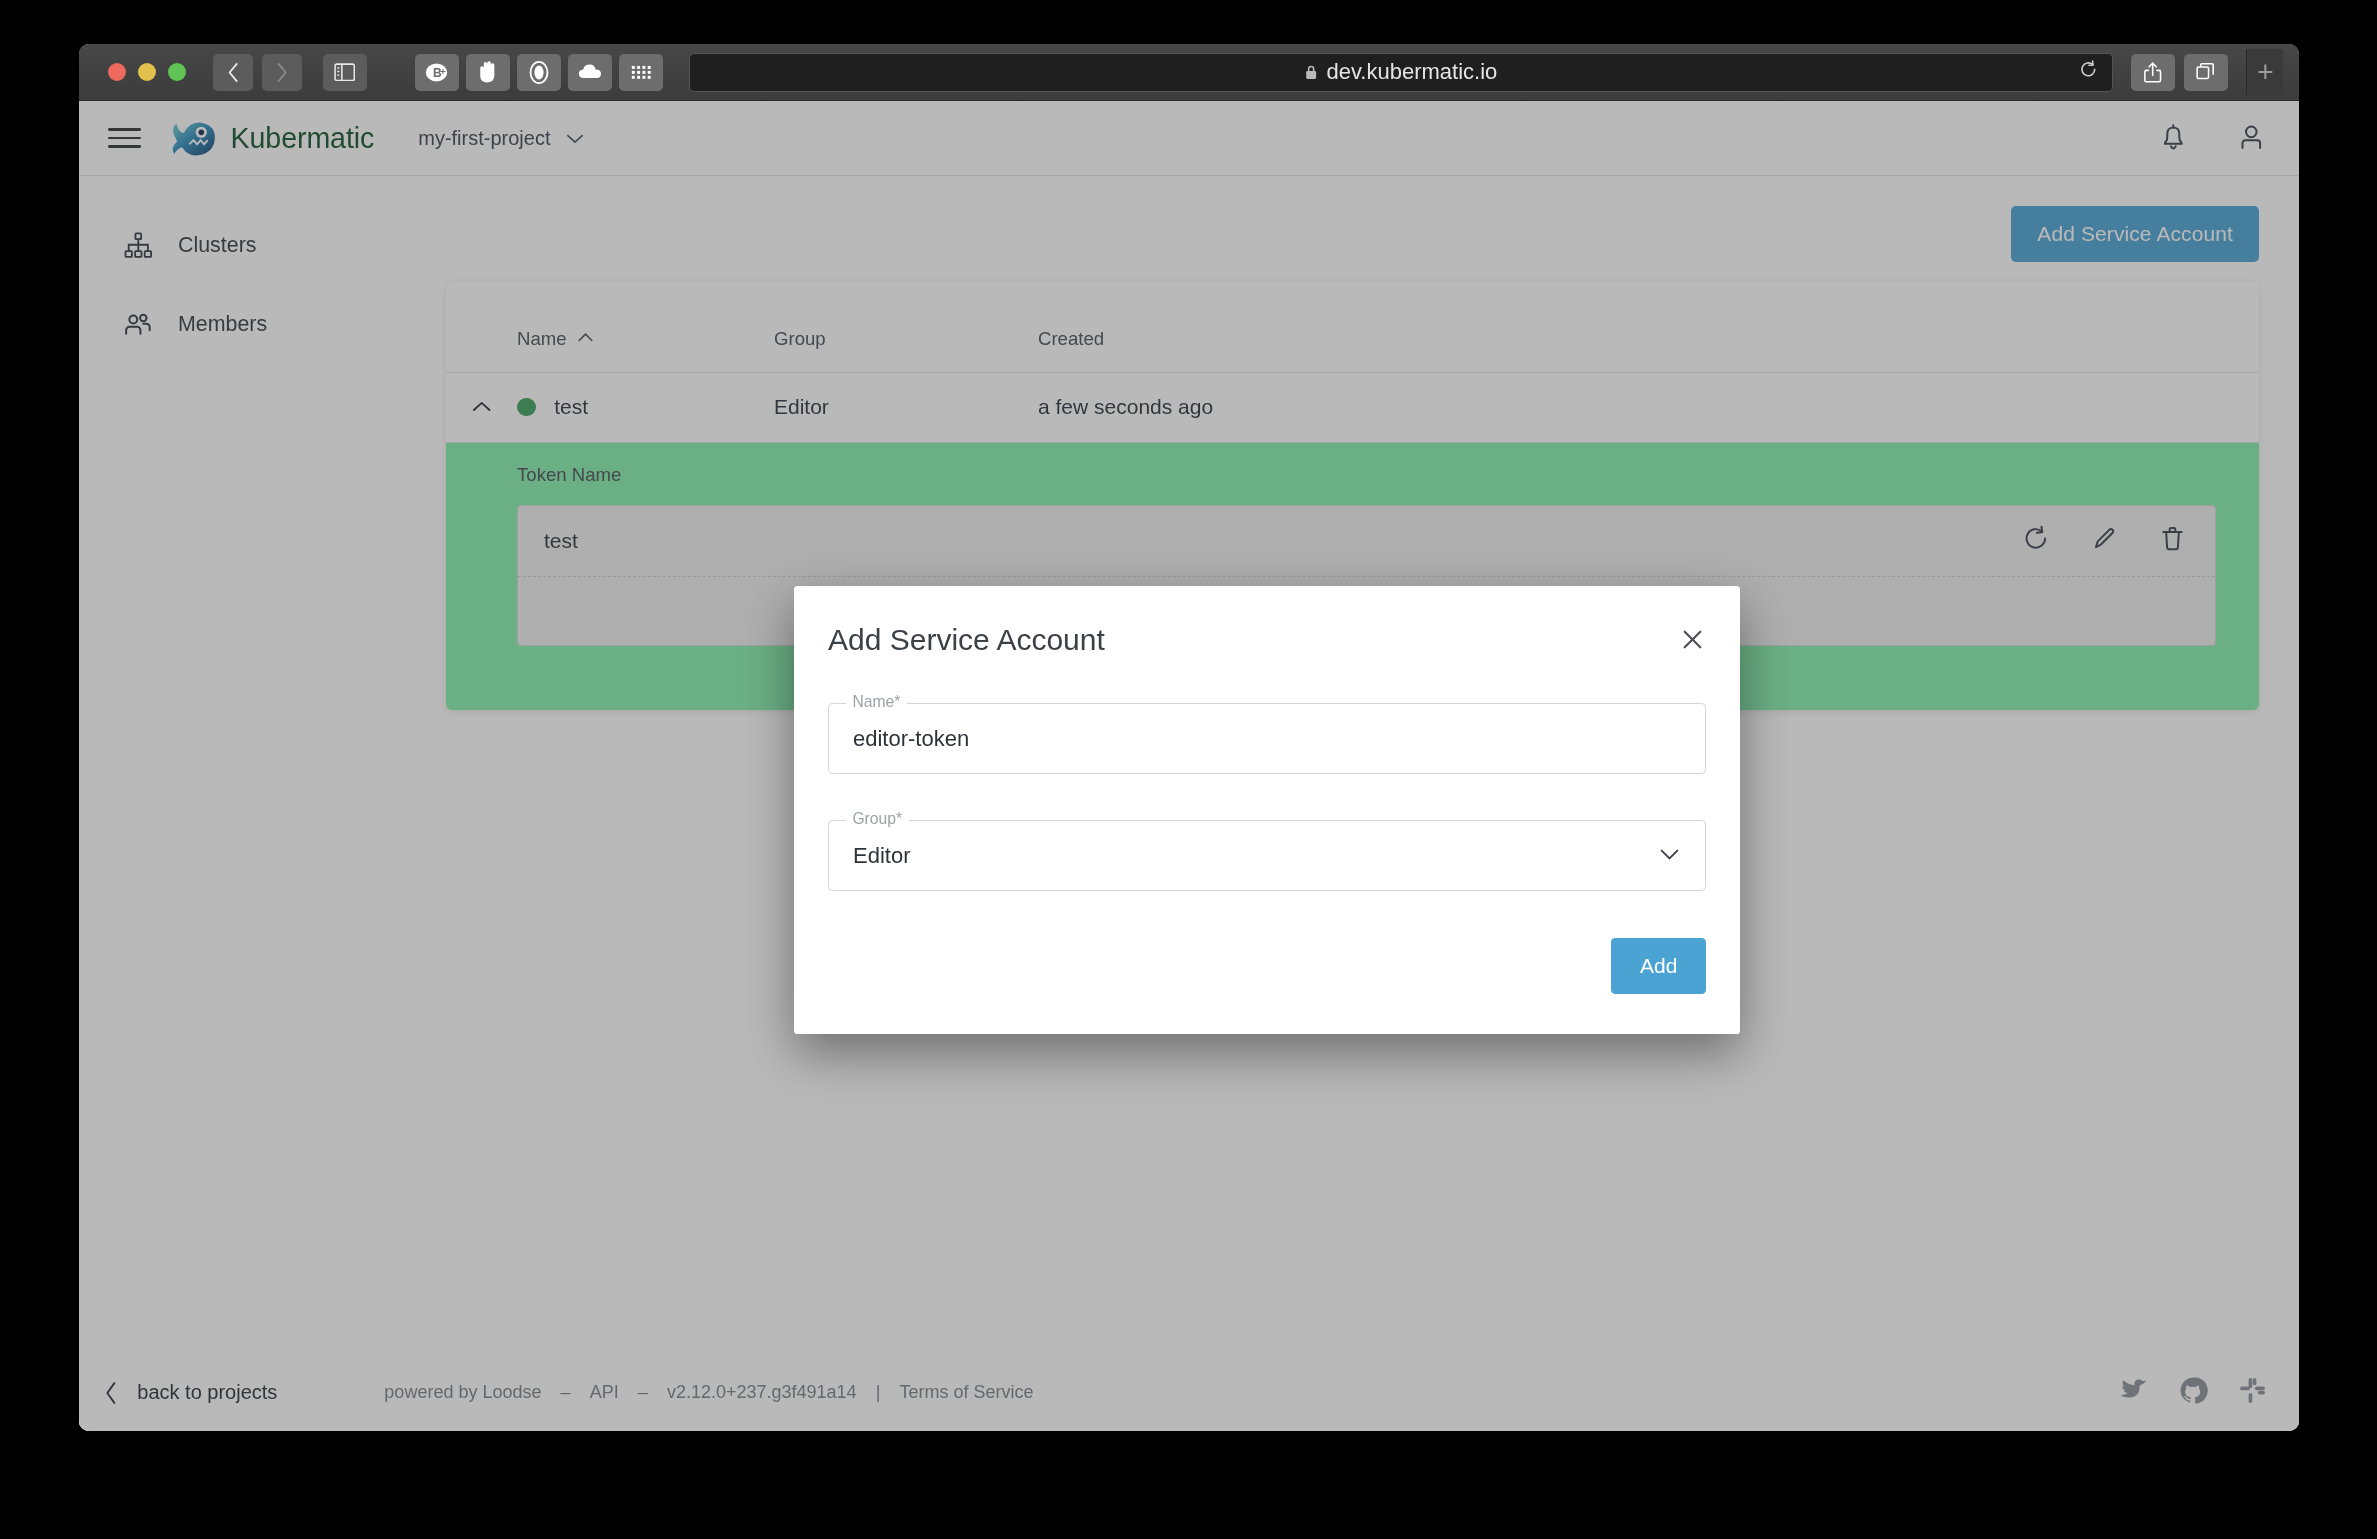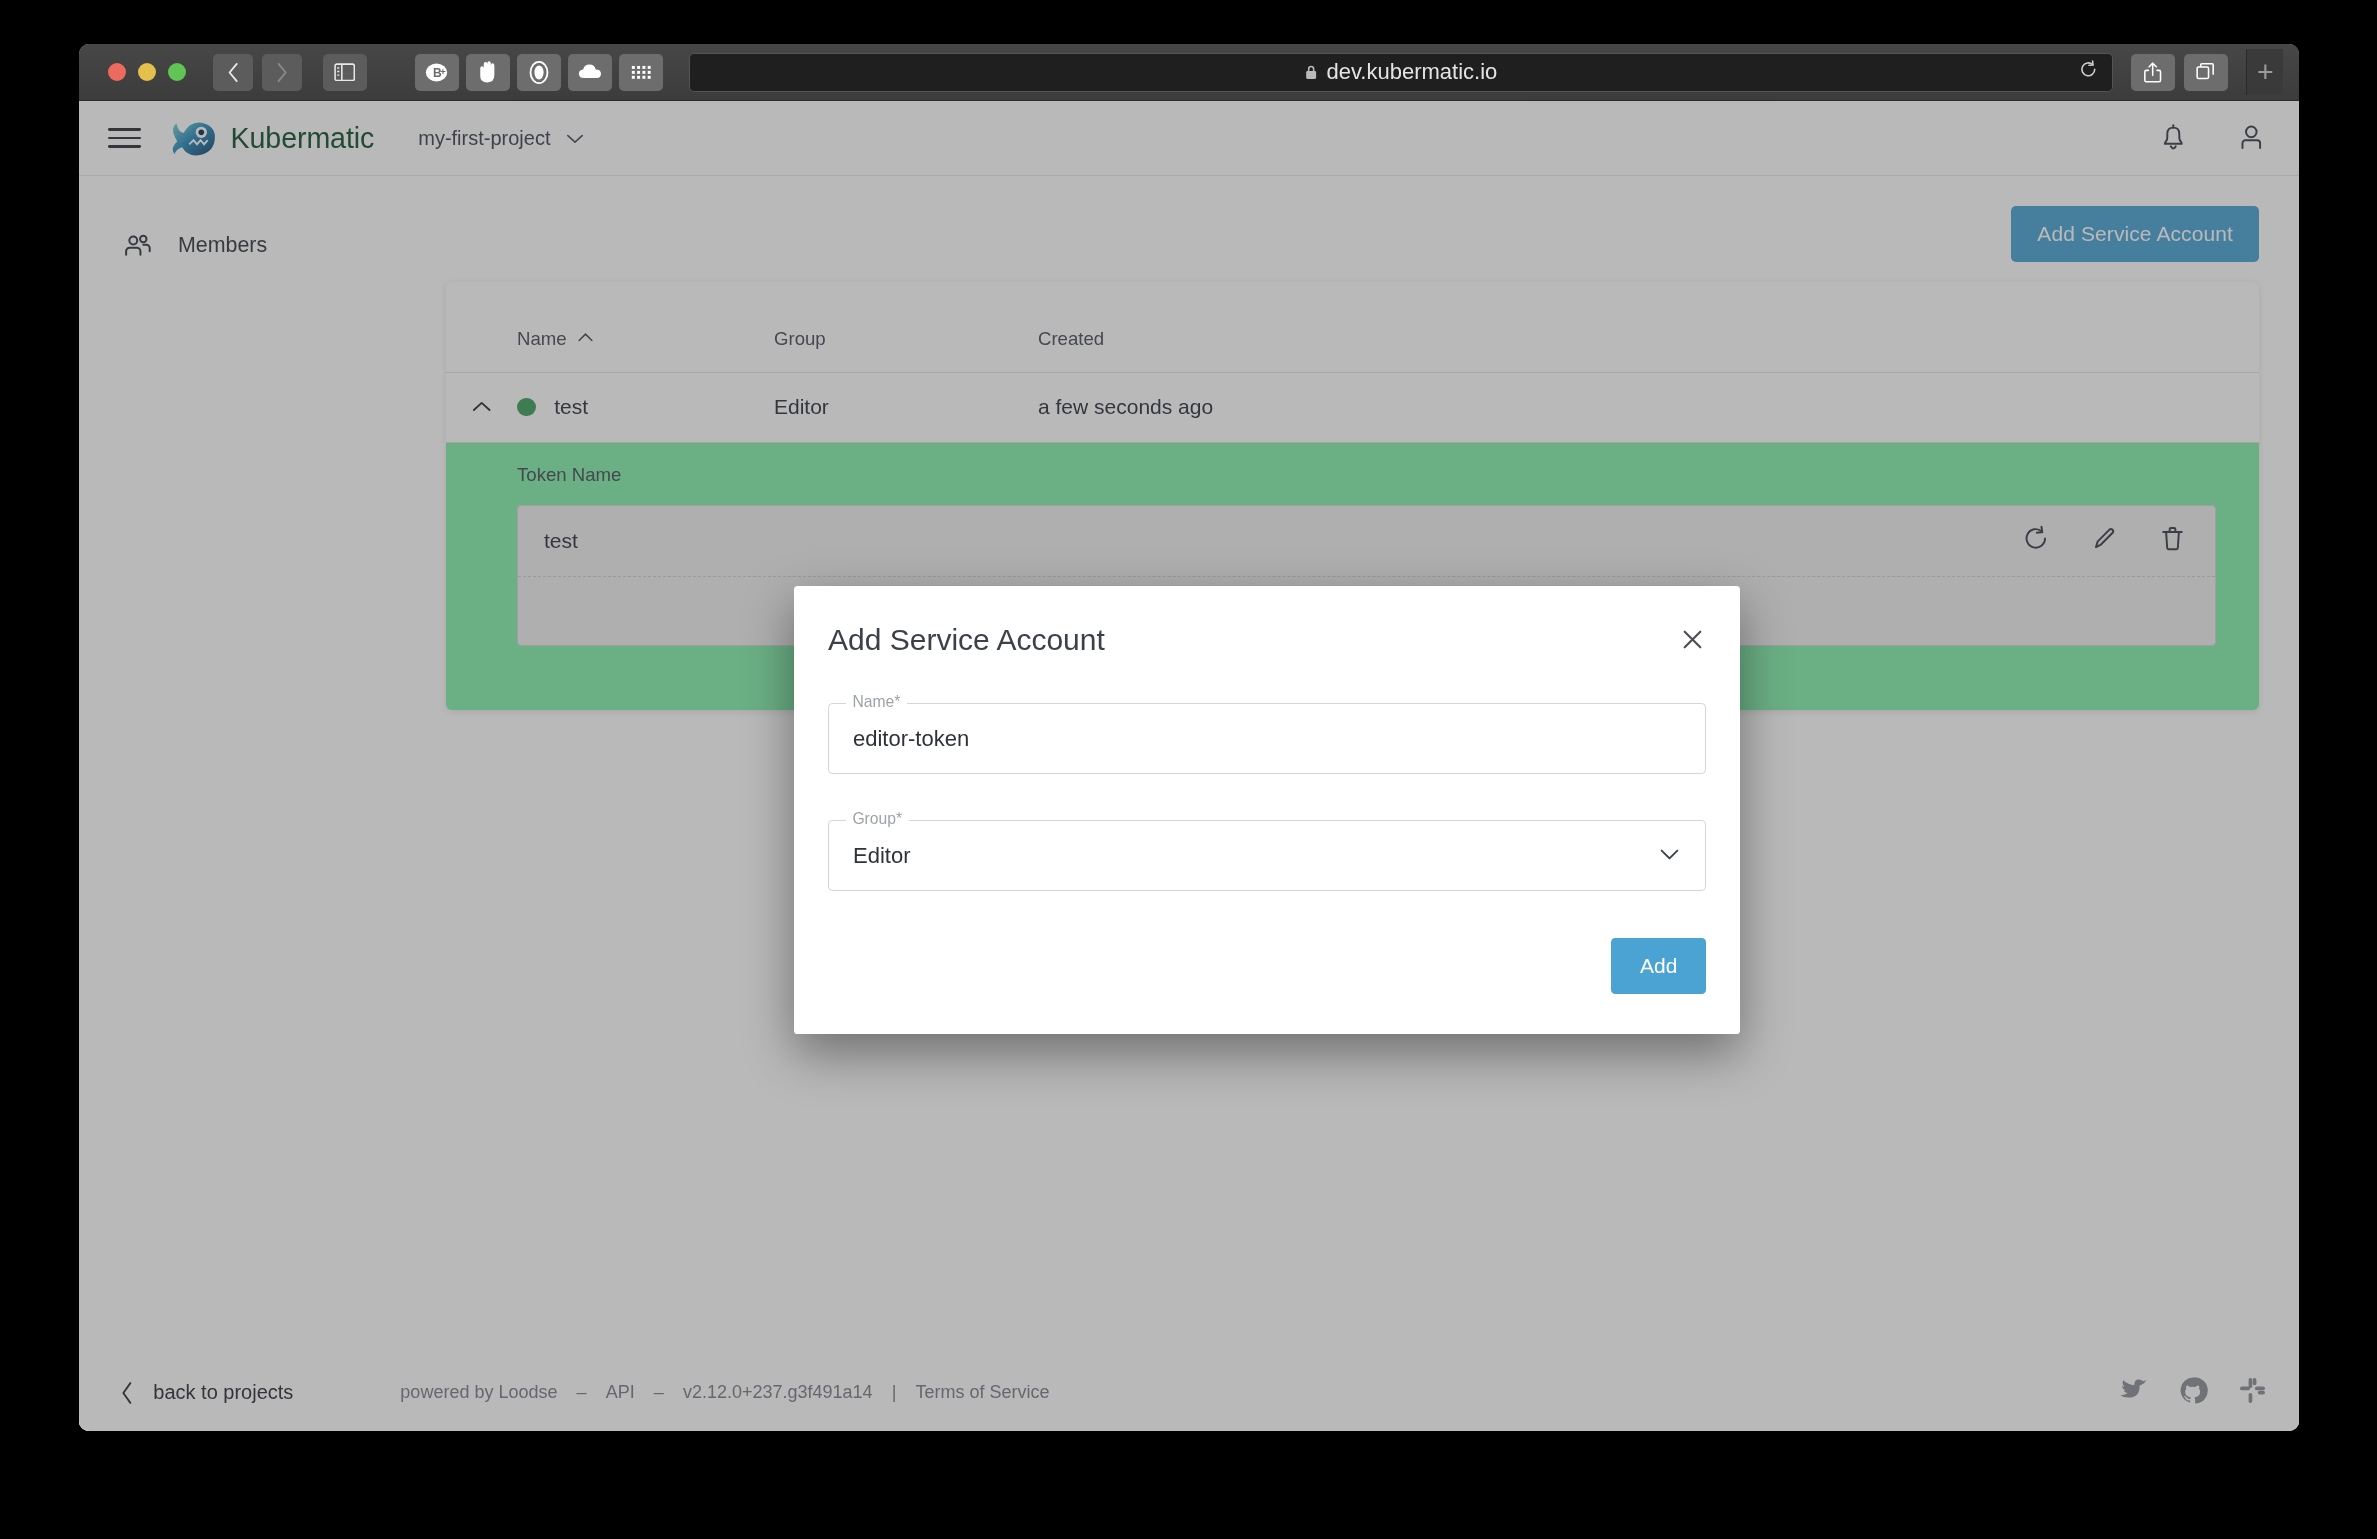--- a/index.html
+++ b/index.html
@@ -237,21 +237,21 @@
   }
   .detail-footer { height: 46px; }
 
   
   .app-footer {
     position: absolute;
     left: 0; right: 0; bottom: 0;
     height: 77px;
     display: flex;
     align-items: center;
-    padding: 0 33px 0 40px;
+    padding: 0 33px 0 24px;
     font-size: 18px;
   }
   .back-projects { display: flex; align-items: center; gap: 18.6px; color: #2b3036; font-size: 20px; }
   .footer-center { margin-left: 107px; color: #7b8187; display: flex; align-items: center; gap: 12px; }
   .footer-sep { margin: 0 7.1px; }
   .footer-spacer { flex: 1; }
   .footer-social { display: flex; align-items: center; gap: 31px; color: #8b9096; }
 
   
   .scrim {
@@ -486,20 +486,33 @@
               <path d="M7.5 37 V30 a4 4 0 0 1 4 -4 H28.5 a4 4 0 0 1 4 4 V37"></path>
             </svg>
           </span>
         </div>
       </div>
 
       <div class="app-body">
 
         <div class="sidebar">
 
+          <div class="side-item">
+            <span class="icon">
+              <svg width="28.6" height="27" viewBox="0 0 40 38" fill="none" stroke="currentColor" stroke-width="2.6">
+                <rect x="16" y="2" width="8" height="8" rx="1"></rect>
+                <rect x="2" y="27" width="9" height="8" rx="1"></rect>
+                <rect x="15.5" y="27" width="9" height="8" rx="1"></rect>
+                <rect x="29" y="27" width="9" height="8" rx="1"></rect>
+                <path d="M20 10 V18 M6.5 27 V18 H33.5 V27"></path>
+                <path d="M20 18 V27"></path>
+              </svg>
+            </span>
+            <span>Clusters</span>
+          </div>
 
 
           <div class="side-item">
             <span class="icon">
               <svg width="30" height="23" viewBox="0 0 42 32" fill="none" stroke="currentColor" stroke-width="2.8" stroke-linecap="round">
                 <circle cx="13" cy="9" r="5.5"></circle>
                 <circle cx="27" cy="7" r="4.5"></circle>
                 <path d="M3 29 V24 a5 5 0 0 1 5 -5 H18 a5 5 0 0 1 5 5 V29"></path>
                 <path d="M27 15 H31 a5 5 0 0 1 5 5 V24"></path>
               </svg>

